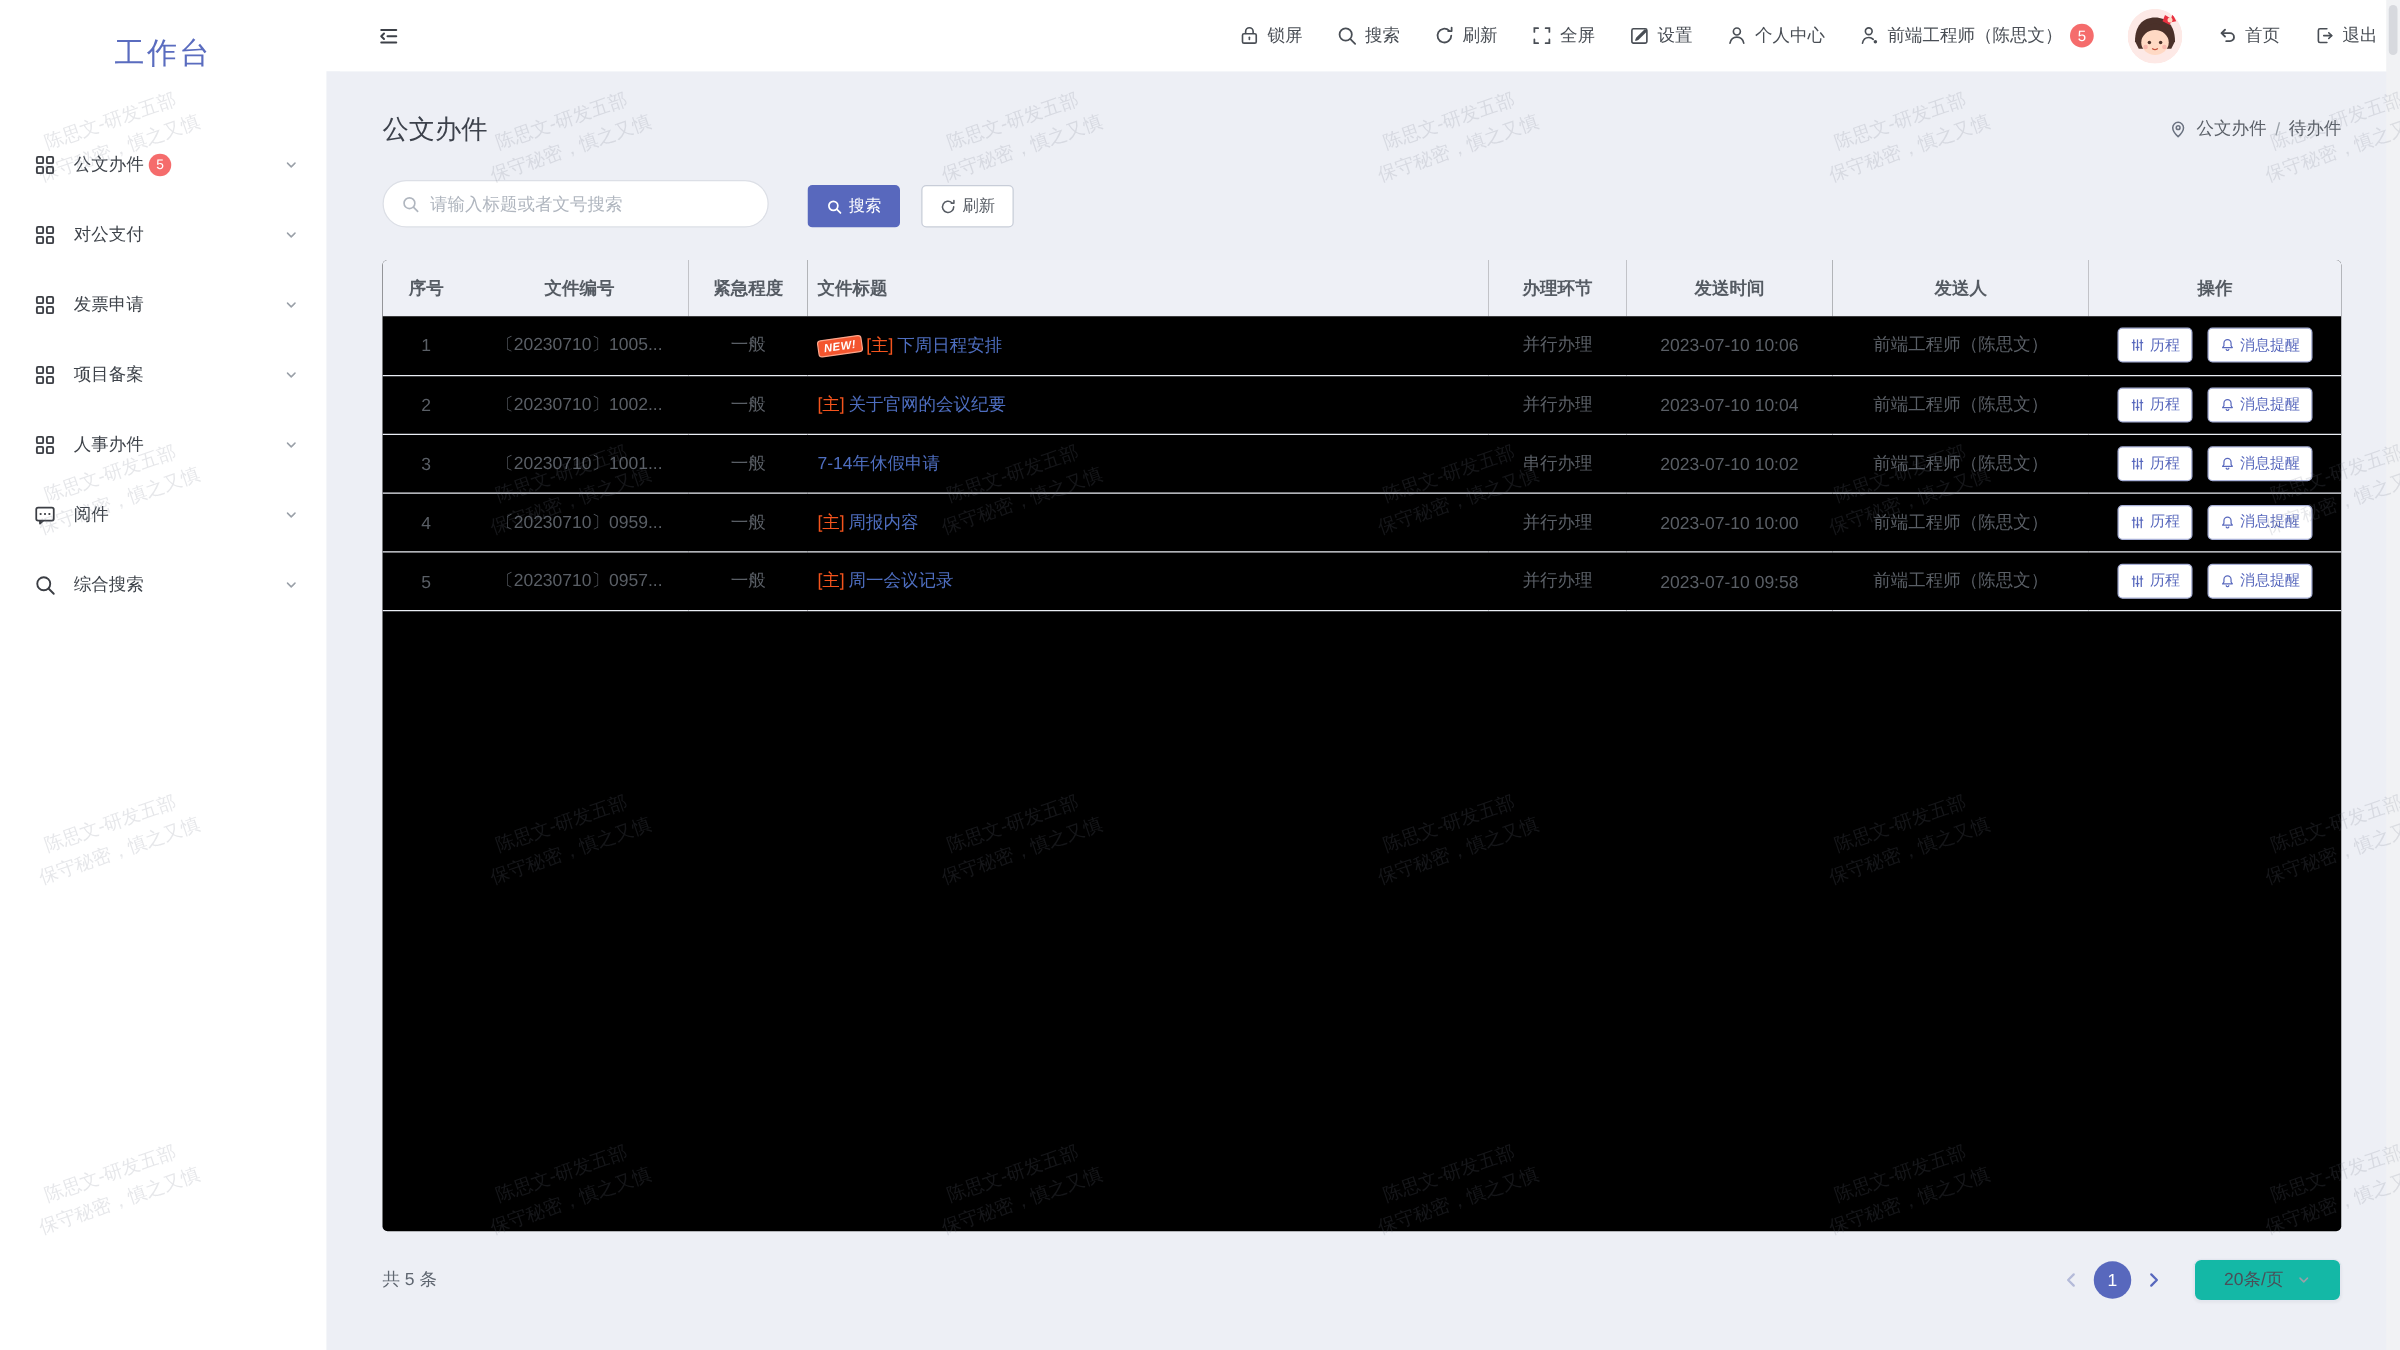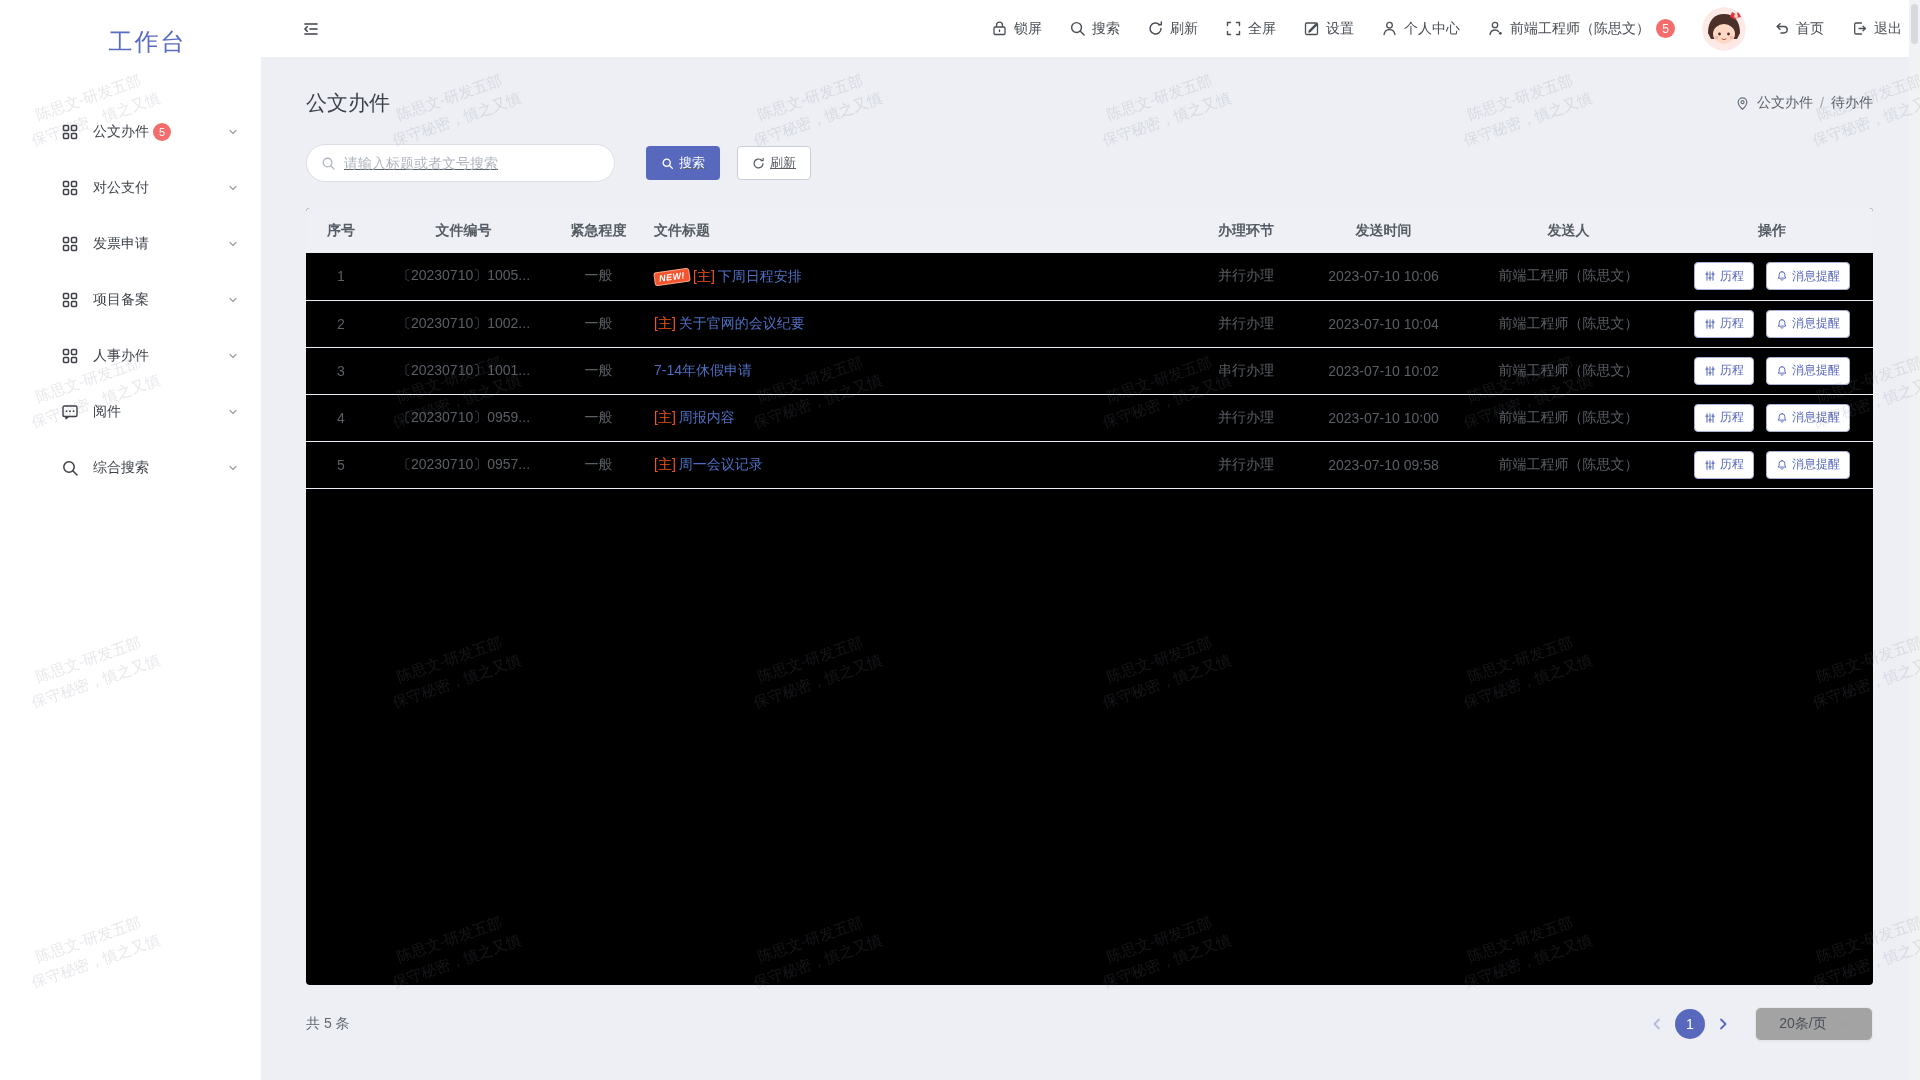--- a/index.html
+++ b/index.html
@@ -5,21 +5,21 @@
   :root{
     --accent:#5868bd; --danger:#f56c6c; --tag:#f4541d; --link:#4e6ec0;
     --main-bg:#edeff5; --text:#5a5f66; --text-dark:#3c414b; --border:#ebeef5;
   }
   *{margin:0;padding:0;box-sizing:border-box;}
   html,body{width:1920px;height:1080px;overflow:hidden;}
   body{font-family:"Liberation Sans",sans-serif;color:var(--text);background:#fff;position:relative;}
   svg{display:block;}
 
   
-  .sidebar{position:absolute;left:0;top:0;width:261px;height:1080px;background:#fff;z-index:2;padding-left:34px;}
+  .sidebar{position:absolute;left:0;top:0;width:261px;height:1080px;background:#fff;z-index:2;}
   .logo{margin-top:26px;text-align:center;font-size:24px;color:#5a6cbf;letter-spacing:2px;}
   .menu{margin-top:46px;}
   .side-item{height:56px;display:flex;align-items:center;padding:0 22px 0 27px;cursor:pointer;color:#3e434a;}
   .side-icon{width:18px;height:18px;color:#3b3e44;flex:0 0 18px;}
   .side-icon svg{width:18px;height:18px;}
   .side-label{margin-left:14px;font-size:14px;}
   .side-badge{min-width:18px;height:18px;border-radius:9px;background:var(--danger);color:#fff;
     font-size:11px;display:flex;align-items:center;justify-content:center;margin-left:4px;padding:0 4px;}
   .side-chevron{margin-left:auto;color:#9aa0a8;width:12px;height:12px;}
   .side-chevron svg{width:12px;height:12px;}
@@ -39,21 +39,21 @@
   .avatar{width:44px;height:44px;border-radius:50%;overflow:hidden;cursor:pointer;flex:0 0 44px;}
 
   
   .main{position:absolute;left:261px;top:57px;right:0;bottom:0;background:var(--main-bg);padding:0 47px 0 45px;z-index:1;}
   .title-row{display:flex;align-items:center;justify-content:space-between;margin-top:32px;}
   .page-title{font-size:21px;color:var(--text-dark);}
   .breadcrumb{display:flex;align-items:center;gap:7px;font-size:14px;color:#5b6068;}
   .breadcrumb svg{width:15px;height:15px;color:#6b7280;}
   .crumb-sep{color:#9aa0a8;}
 
-  .search-row{display:flex;align-items:center;margin-top:27px;text-decoration:underline;}
+  .search-row{display:flex;align-items:flex-end;margin-top:27px;}
   .search-box{width:309px;height:38px;background:#fff;border:1px solid #dcdfe6;border-radius:19px;
     display:flex;align-items:center;padding:0 14px;gap:8px;}
   .search-box svg{width:15px;height:15px;color:#b0b6bf;flex:0 0 15px;}
   .search-box input{border:none;outline:none;flex:1;font-size:14px;color:#3c414b;background:transparent;
     font-family:"Liberation Sans",sans-serif;}
   .search-box input::placeholder{color:#b0b6bf;}
   .btn{height:34px;border-radius:4px;display:inline-flex;align-items:center;gap:5px;font-size:13px;
     padding:0 14px;cursor:pointer;border:1px solid transparent;}
   .btn svg{width:13px;height:13px;}
   .btn-primary{background:var(--accent);color:#fff;margin-left:31px;}
@@ -77,21 +77,21 @@
   .mini-btn svg{width:12px;height:12px;}
 
   .footer-row{display:flex;align-items:center;margin-top:22px;}
   .total-text{font-size:14px;color:#5f6670;}
   .pager{margin-left:auto;display:flex;align-items:center;gap:10px;}
   .pg-arrow{width:16px;height:16px;cursor:pointer;}
   .pg-prev{color:#b4bad9;}
   .pg-next{color:var(--accent);}
   .pg-current{width:30px;height:30px;border-radius:50%;background:var(--accent);color:#fff;font-size:14px;
     display:flex;align-items:center;justify-content:center;cursor:pointer;}
-  .page-size{margin-left:14px;width:118px;height:34px;background:#a3a3a3;border:1px solid #e3e6ef;border-radius:6px;
+  .page-size{margin-left:14px;width:118px;height:34px;background:#14b8a6;border:1px solid #e3e6ef;border-radius:6px;
     display:flex;align-items:center;justify-content:center;gap:10px;font-size:14px;color:#4a4f58;cursor:pointer;
     box-shadow:0 1px 2px rgba(0,0,0,0.04);}
   .page-size svg{width:12px;height:12px;color:#9aa0a8;}
 
   
   .scroll-strip{position:absolute;right:0;top:0;width:11px;height:1080px;background:#f1f2f4;z-index:3;}
   .scroll-thumb{position:absolute;right:2px;top:4px;width:7px;height:40px;border-radius:4px;background:#d7d9de;}
 
   
   .wm-layer{position:absolute;left:0;top:0;width:1920px;height:1080px;pointer-events:none;z-index:50;}

